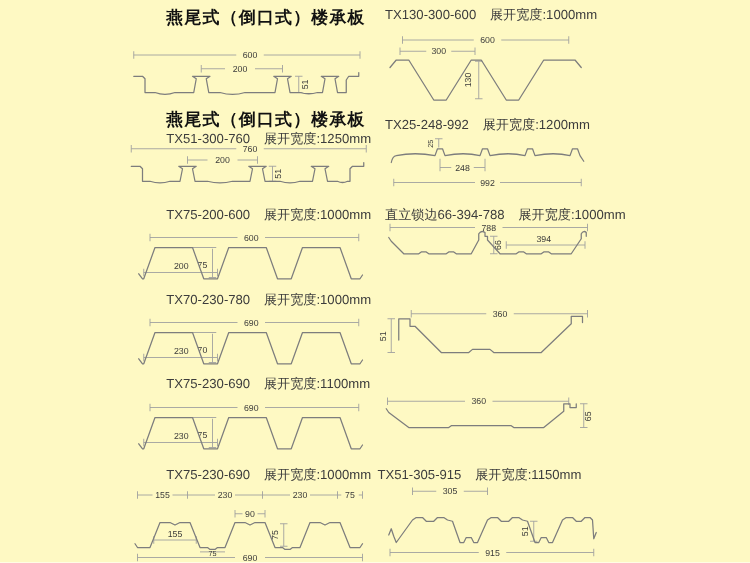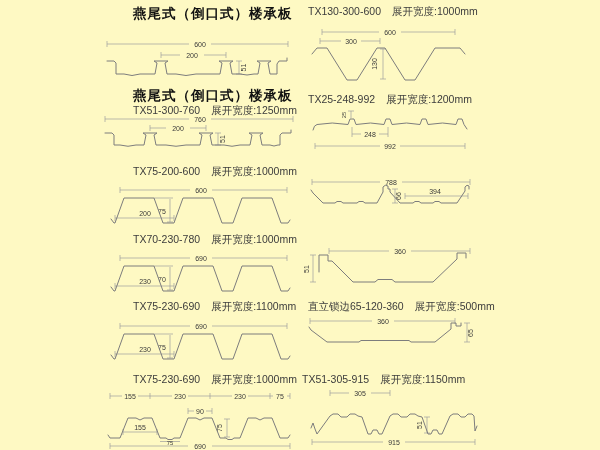--- a/index.html
+++ b/index.html
@@ -249,20 +249,23 @@
     <g class="dm">
       <line x1="10" y1="40" x2="75" y2="40"></line>
         <line x1="95" y1="40" x2="160" y2="40"></line>
       <line x1="10" y1="37" x2="10" y2="43"></line>
         <line x1="160" y1="37" x2="160" y2="43"></line>
       <text x="85" y="42.5">992</text>
     </g>
     <path class="pf" d="M8,24 Q9,19 12,18.5 Q27,15.5 43,18.5 L45,13 H49 L51,18.5 Q66,15.5 79,18.5 L81,13 H85 L87,18.5 Q102,15.5 115,18.5 L117,13 H121 L123,18.5 Q138,15.5 151,18.5 L153,13 H157 L159,18.5 L162,23"></path>
   </svg>
 
+  <div class="s" style="left:308px;top:165px">
+    <span class="m">直立锁边66-394-788</span><span class="w">展开宽度:1000mm</span>
+  </div>
   <svg class="dw" style="left:305px;top:176px" width="200" height="40" viewBox="0 0 200 40">
     <g class="dm">
       <line x1="7" y1="6" x2="75" y2="6"></line>
         <line x1="97" y1="6" x2="165" y2="6"></line>
       <line x1="7" y1="3" x2="7" y2="9"></line>
         <line x1="165" y1="3" x2="165" y2="9"></line>
       <text x="86" y="8.5">788</text>
     </g>
     <g class="dm">
       <line x1="90" y1="13" x2="90" y2="27"></line>
@@ -289,23 +292,20 @@
     </g>
     <g class="dm">
       <line x1="8" y1="11" x2="8" y2="38"></line>
       <line x1="5" y1="11" x2="11" y2="11"></line>
         <line x1="5" y1="38" x2="11" y2="38"></line>
       <text x="4" y="25" transform="rotate(-90 4 25)">51</text>
     </g>
     <path class="pf" d="M14,28 V11 H23 V17 H27 L48,38 H70 L73,35.5 H87 L90,38 H128 L152,15 V9 H161 V14"></path>
   </svg>
 
-  <div class="s" style="left:308px;top:300px">
-    <span class="m">直立锁边65-120-360</span><span class="w">展开宽度:500mm</span>
-  </div>
   <svg class="dw" style="left:305px;top:314px" width="200" height="42" viewBox="0 0 200 42">
     <g class="dm">
       <line x1="5" y1="7" x2="67" y2="7"></line>
         <line x1="89" y1="7" x2="150" y2="7"></line>
       <line x1="5" y1="4" x2="5" y2="10"></line>
         <line x1="150" y1="4" x2="150" y2="10"></line>
       <text x="78" y="9.5">360</text>
     </g>
     <g class="dm">
       <line x1="162" y1="9" x2="162" y2="28"></line>

